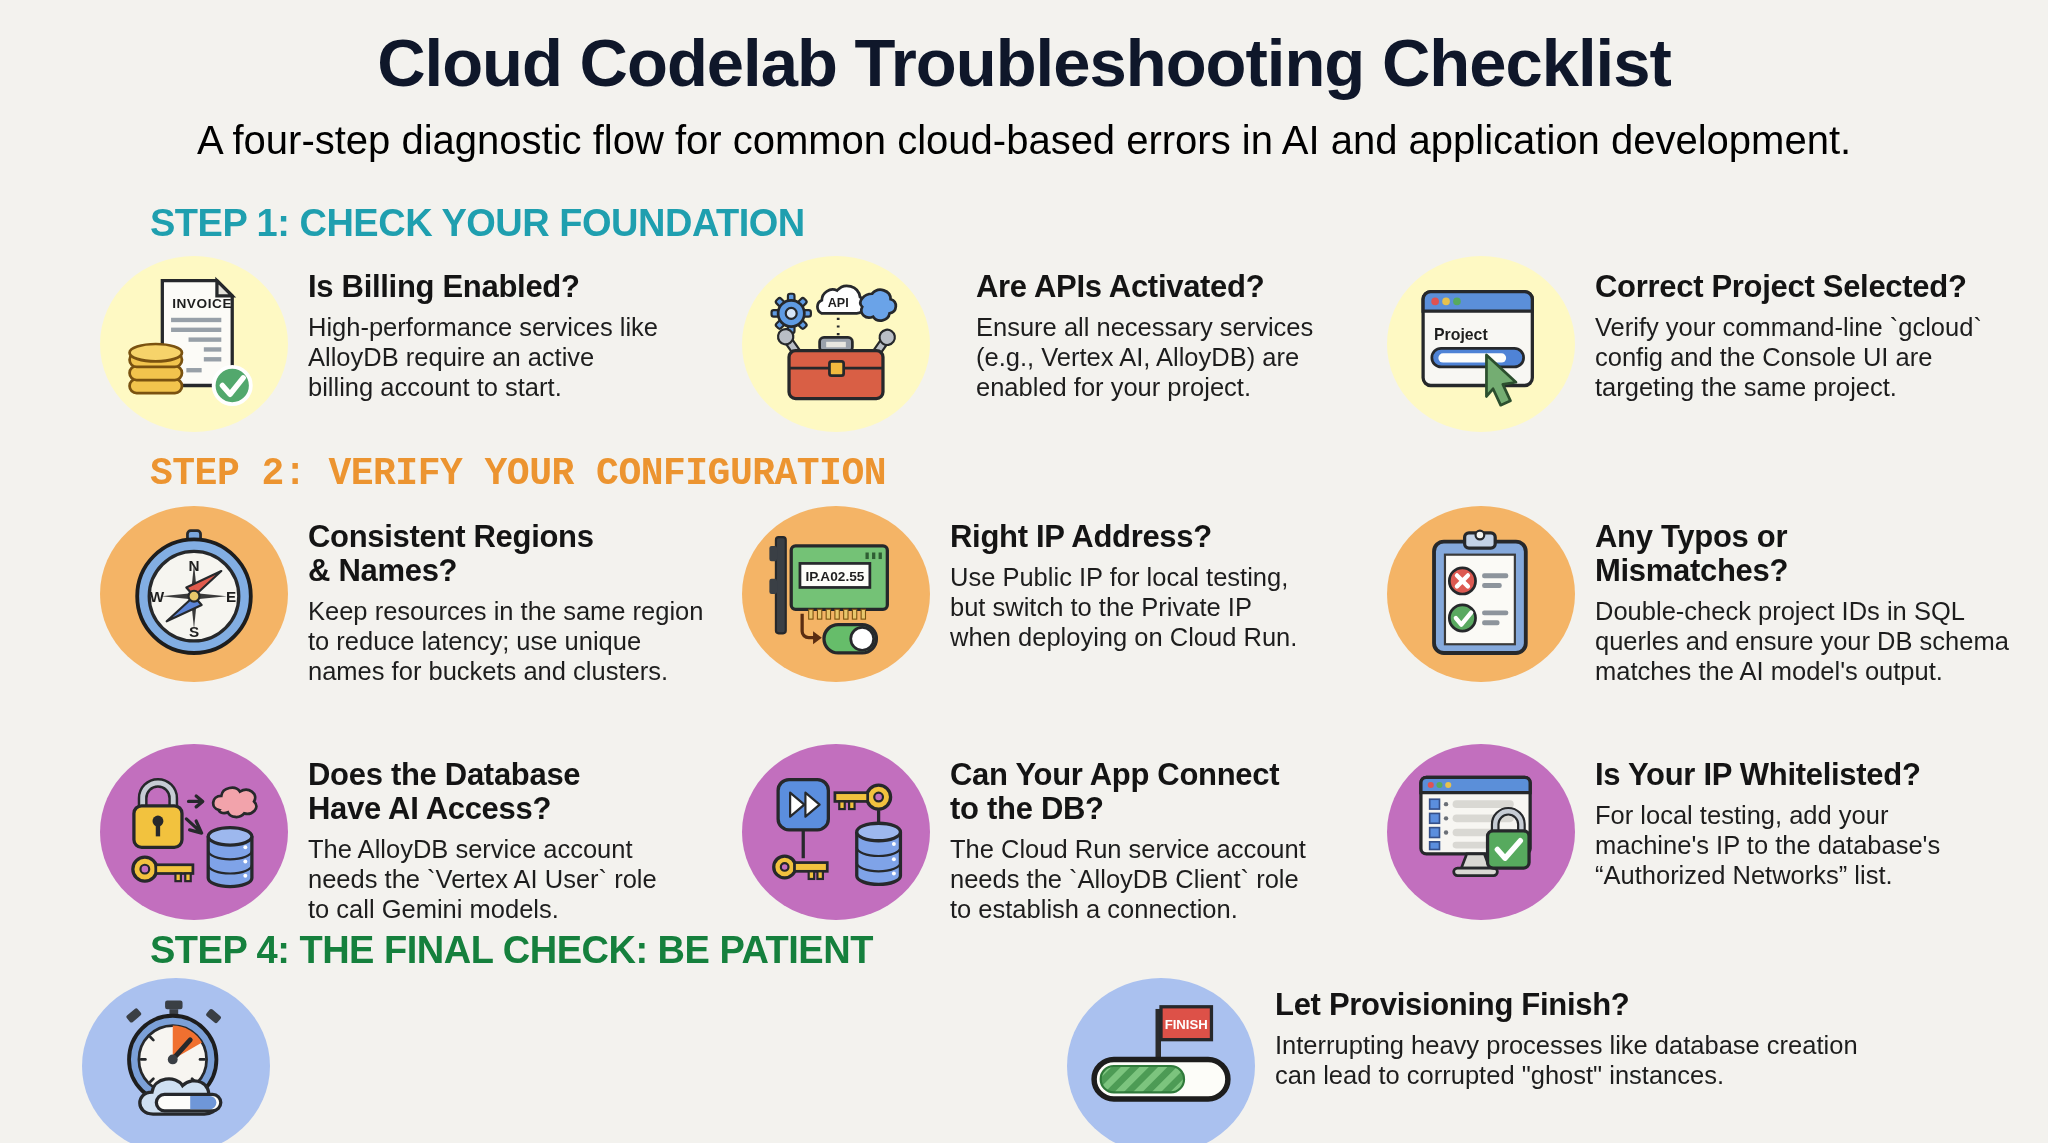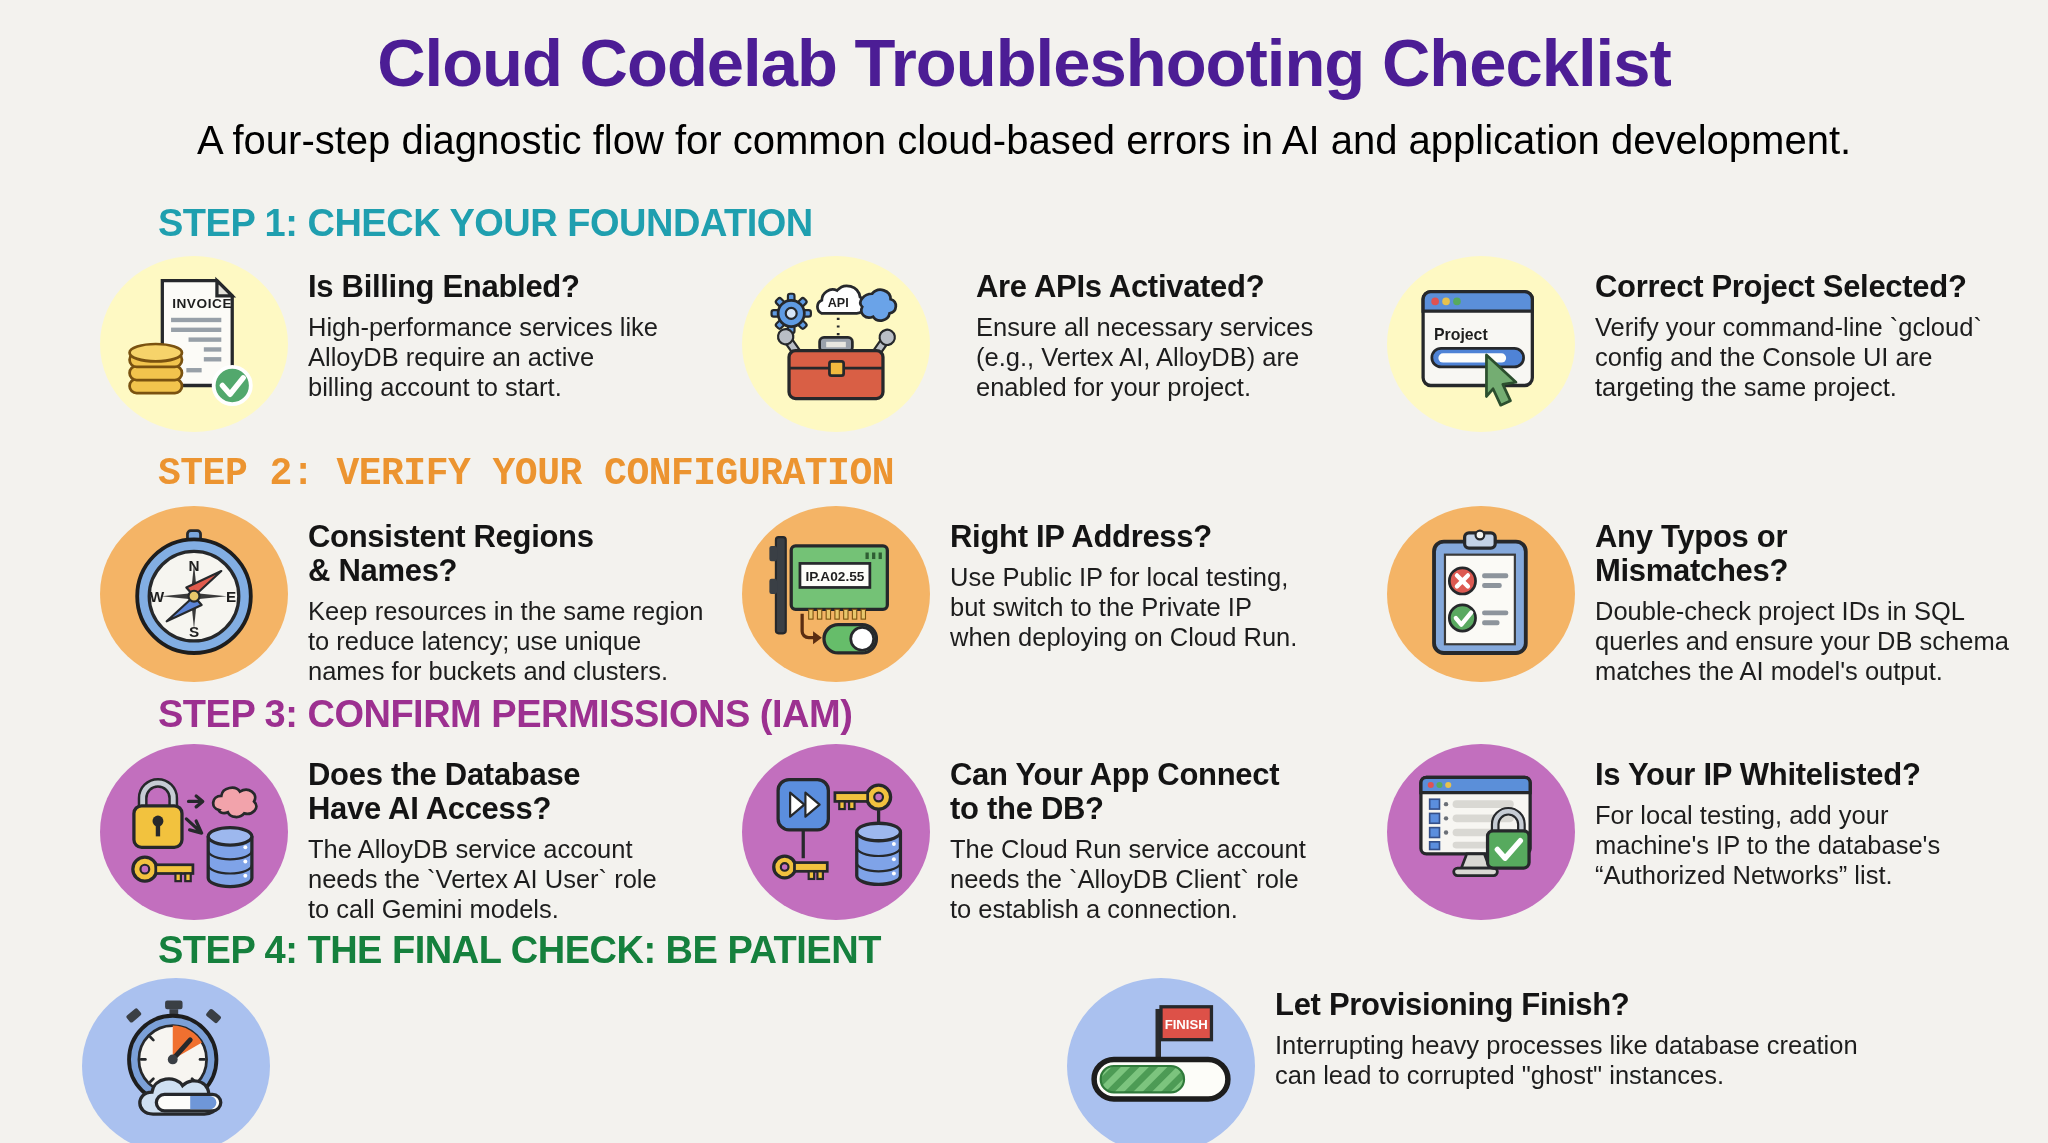--- a/index.html
+++ b/index.html
@@ -1,22 +1,22 @@
 <!DOCTYPE html>
 <html><head>
 <meta charset="utf-8">
 <style>
   html,body{margin:0;padding:0;background:#f3f2ee;}
   .canvas{position:relative;width:2048px;height:1143px;background:#f3f2ee;overflow:hidden;
           font-family:"Liberation Sans",sans-serif;color:#1f1f1f;}
   .main-title{position:absolute;top:24px;left:0;width:100%;text-align:center;
-              font-size:67px;font-weight:700;letter-spacing:-1px;color:#4c1d95;}
+              font-size:67px;font-weight:700;letter-spacing:-1px;color:#0f172a;}
   .subtitle{position:absolute;top:118px;left:0;width:100%;text-align:center;
             font-size:40px;font-weight:400;color:#000000;}
-  .step-h{position:absolute;left:150px;font-size:38px;font-weight:700;letter-spacing:-0.5px;margin-left:8px;}
+  .step-h{position:absolute;left:150px;font-size:38px;font-weight:700;letter-spacing:-0.5px;}
   .c1{color:#1f9faf;} .c2{color:#ec9430;} .c3{color:#9c3090;} .c4{color:#15803d;}
   .sh1{top:202px;} .sh2{top:452px;font-family:Liberation Mono, monospace;} .sh3{top:693px;} .sh4{top:929px;}
   .row{position:absolute;left:100px;display:grid;}
   .r1{top:256px;grid-template-columns:642px 645px 660px;}
   .r2{top:506px;grid-template-columns:642px 645px 660px;}
   .r3{top:744px;grid-template-columns:642px 645px 660px;}
   .r4{top:978px;left:82px;grid-template-columns:985px 960px;}
   .item{display:flex;gap:20px;align-items:flex-start;}
   .badge{width:188px;height:176px;border-radius:50%;flex:none;
          display:flex;align-items:center;justify-content:center;}
@@ -210,21 +210,20 @@
       <div class="text" style="width:470px;">
         <div class="item-title">Any Typos or
 Mismatches?</div>
         <div class="item-body">Double-check project IDs in SQL
 querles and ensure your DB schema
 matches the AI model's output.</div>
       </div>
     </div>
   </div>
 
-  <div class="step-h c3 sh3">STEP 3: CONFIRM PERMISSIONS (IAM)</div>
   <div class="row r3">
 
     <div class="item">
       <div class="badge b3">
         <svg width="142" height="136" viewBox="0 0 130 124">
           <path d="M18 40 v-9 a14 14 0 0 1 28 0 v9" fill="none" stroke="#26282b" stroke-width="9"></path>
           <path d="M18 40 v-9 a14 14 0 0 1 28 0 v9" fill="none" stroke="#c6ccd4" stroke-width="4.5"></path>
           <rect x="10" y="38" width="44" height="38" rx="7" fill="#f2c23e" stroke="#26282b" stroke-width="3"></rect>
           <circle cx="32" cy="52" r="5" fill="#26282b"></circle>
           <rect x="30" y="54" width="4" height="12" fill="#26282b"></rect>

